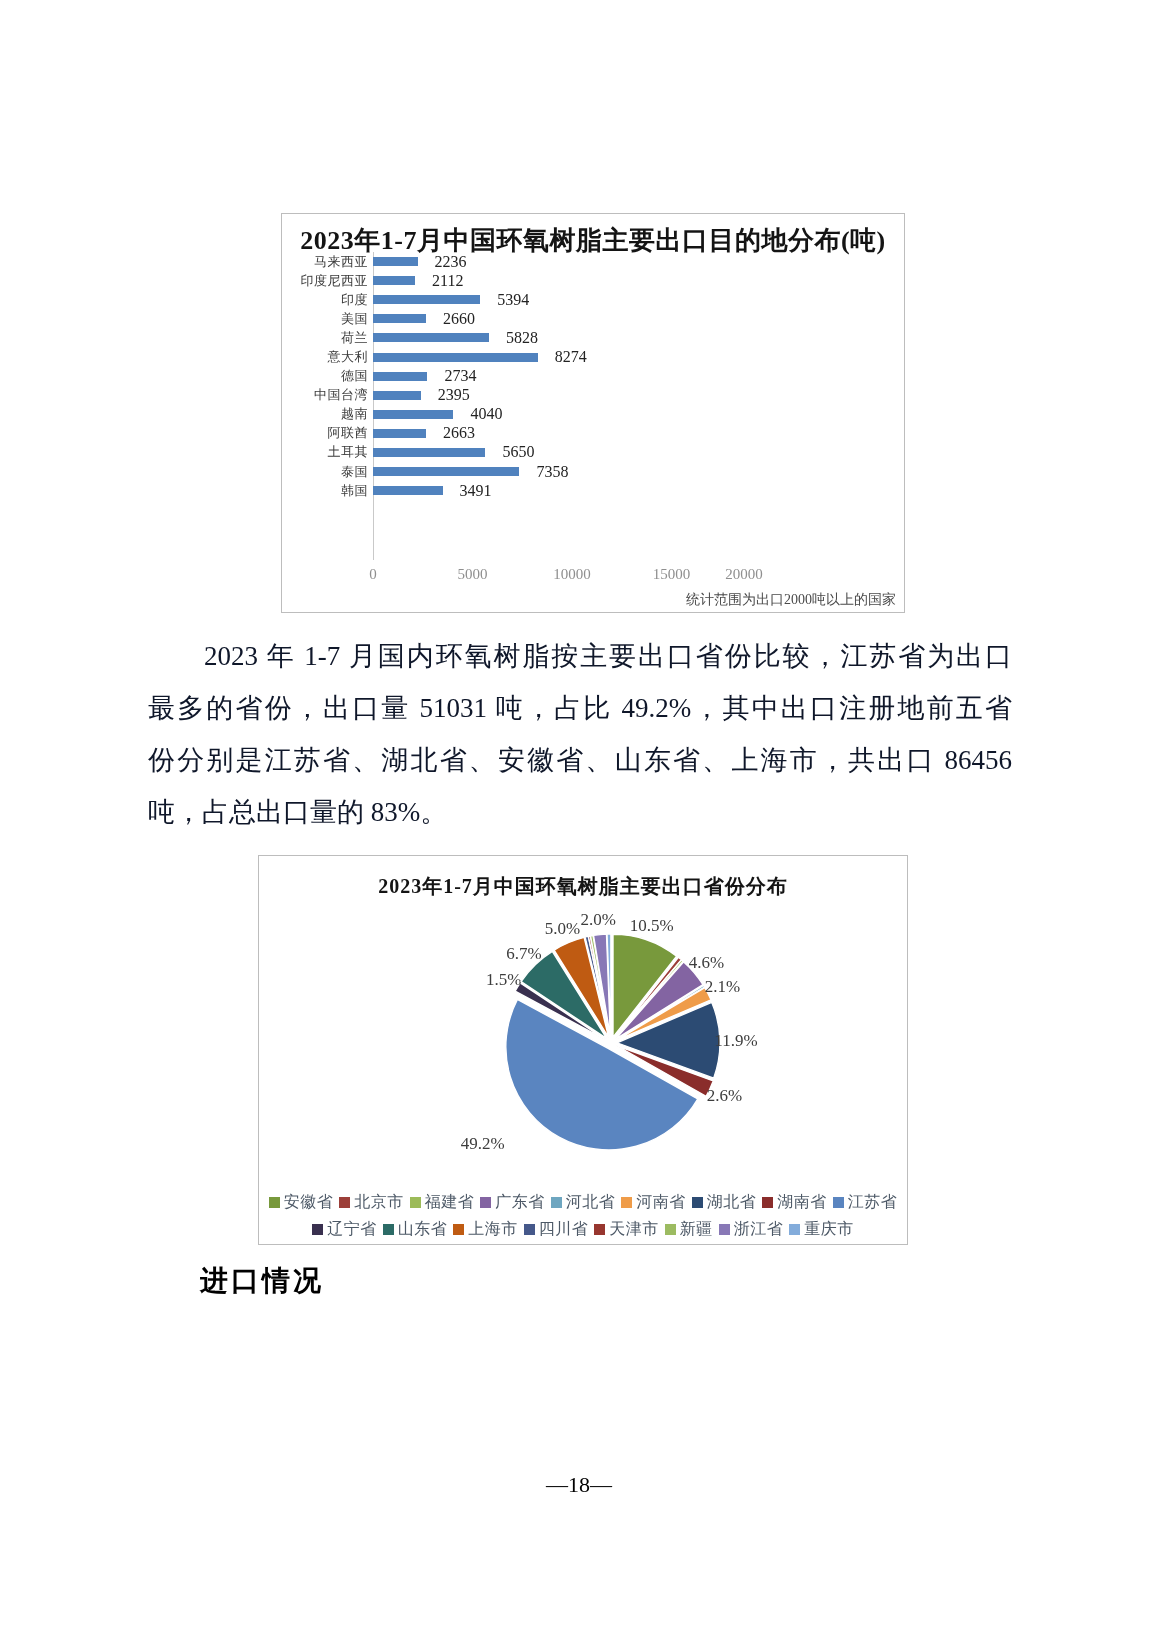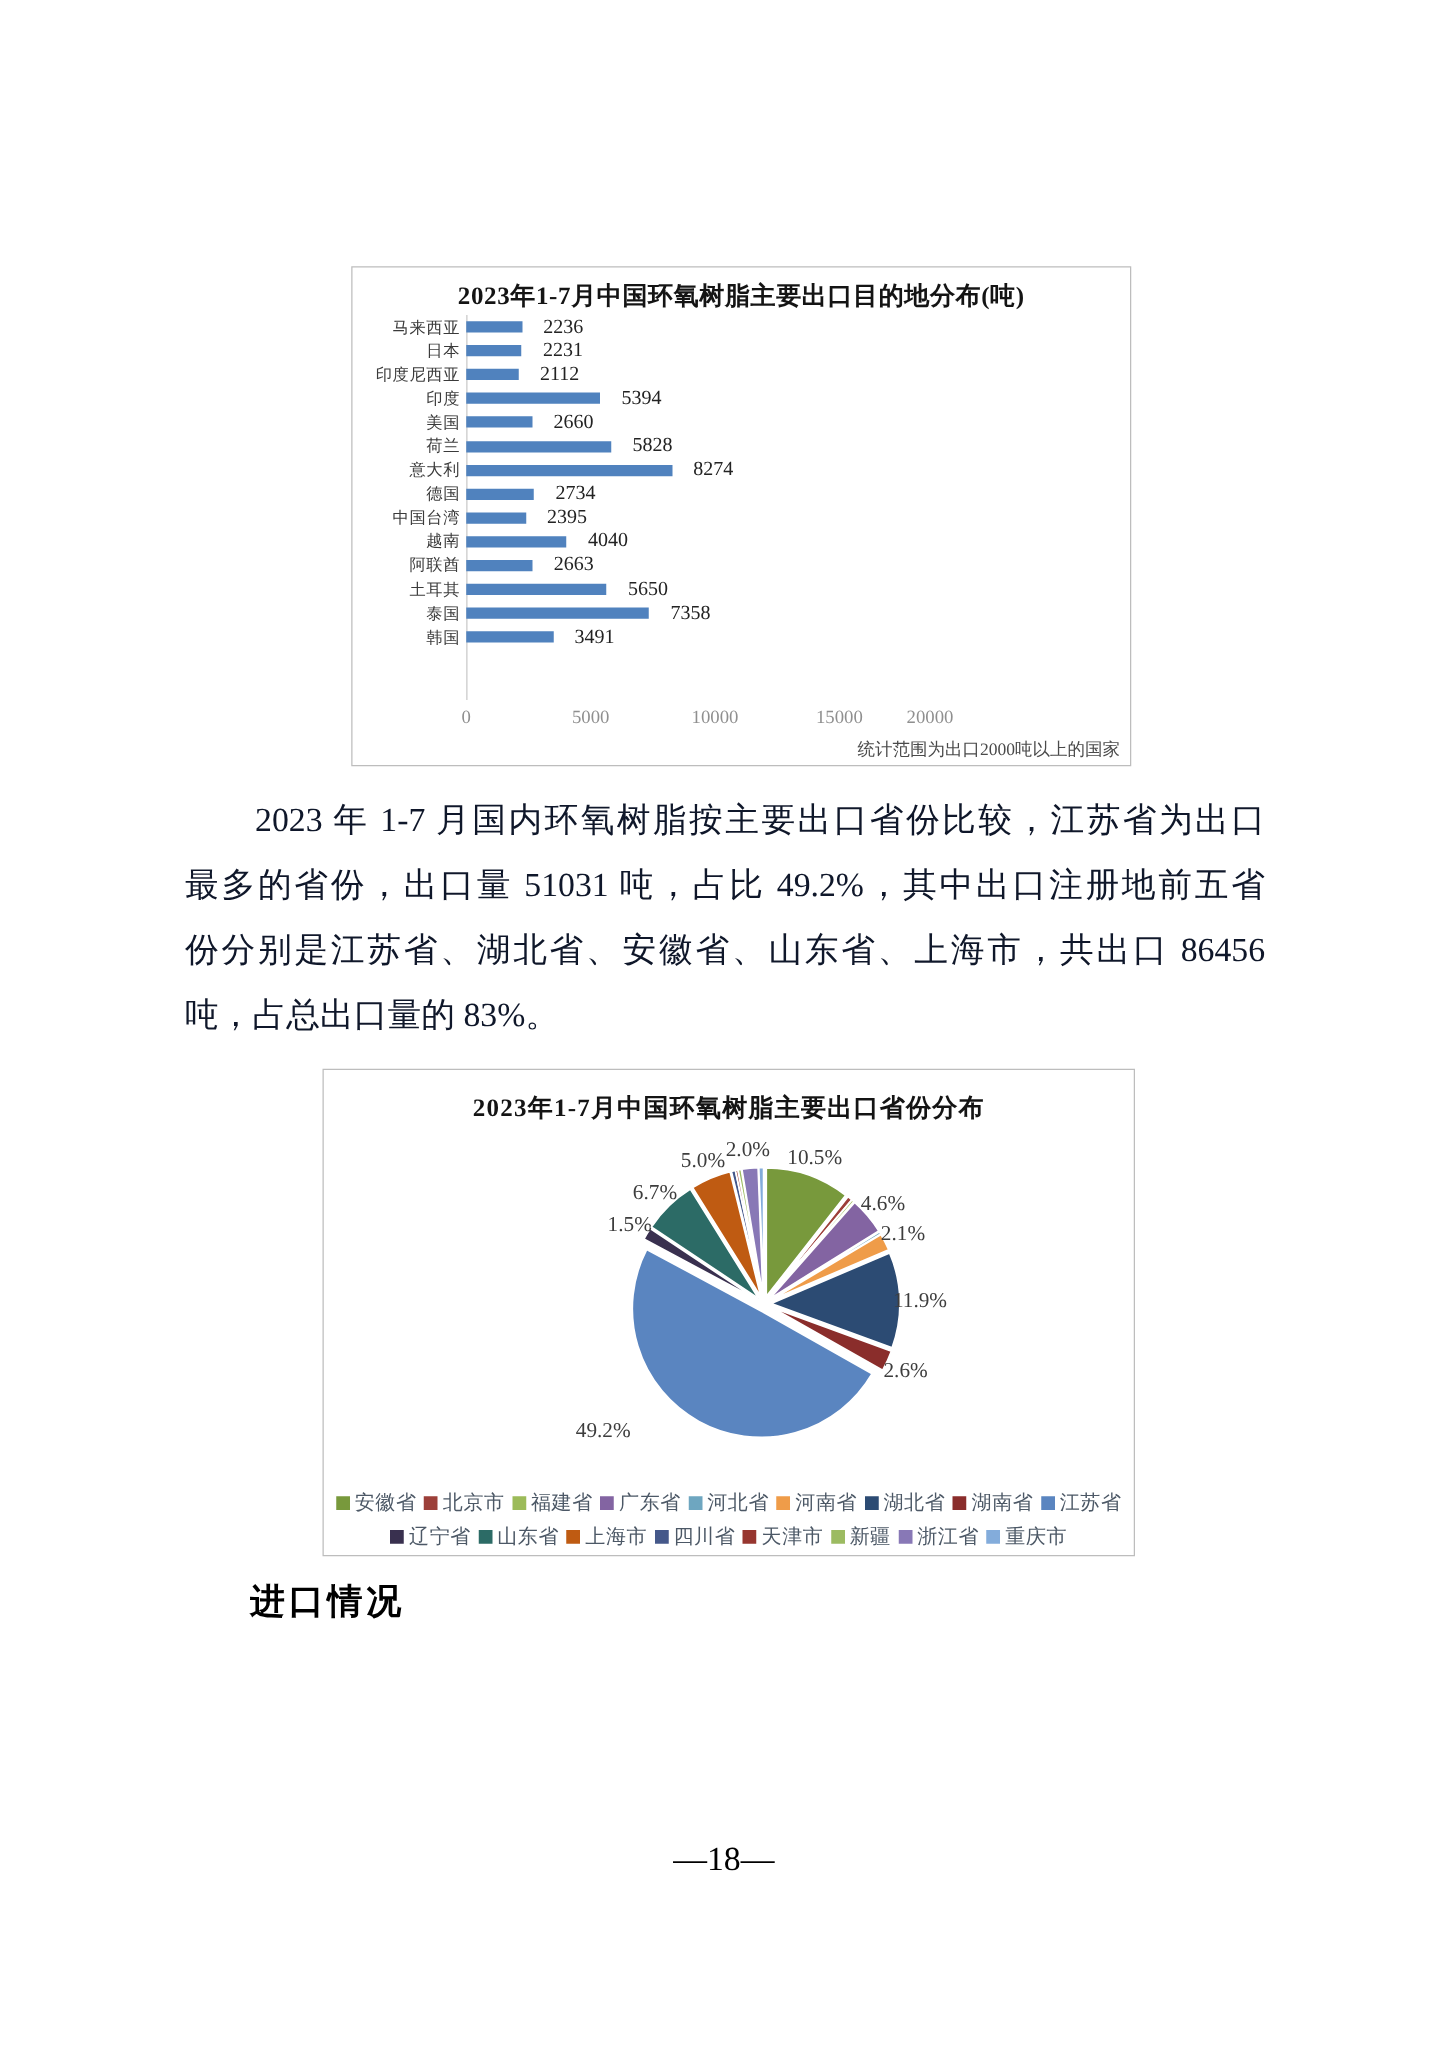--- a/index.html
+++ b/index.html
@@ -4,21 +4,21 @@
 <style>
   *{margin:0;padding:0;box-sizing:border-box}
   html,body{background:#ffffff}
   .page{position:relative;width:1158px;height:1638px;background:#ffffff;overflow:hidden;
         font-family:"Liberation Serif","DejaVu Serif",serif;color:#000}
   .panel{position:absolute;background:#fff;border:1px solid #bdbdbd}
 
   
   .bar-panel{left:281px;top:213px;width:624px;height:400px}
   .bar-title{position:absolute;top:9px;left:0;right:0;text-align:center;
-             font-size:20px;font-weight:bold;color:#141414;letter-spacing:.5px}
+             font-size:26px;font-weight:bold;color:#141414;letter-spacing:.5px}
   .bar-rows{position:absolute;top:38px;left:0;right:0}
   .bar-row{display:flex;align-items:center;height:19.1px}
   .bar-cat{width:86px;text-align:right;font-size:13px;color:#3a3a3a;flex:none;letter-spacing:.5px}
   .bar{display:block;height:9px;margin-left:5px;flex:none}
   .bar-val{margin-left:17px;font-size:16px;color:#232323}
   .bar-axis-line{position:absolute;left:91px;top:38px;width:1px;height:308px;background:#c9c9c9}
   .bar-xaxis{position:absolute;top:352px;left:0;right:0;height:20px}
   .tick{position:absolute;width:60px;text-align:center;font-size:15px;color:#8f8f8f}
   .bar-footnote{position:absolute;right:8px;bottom:3px;font-size:14px;color:#4a4a4a}
 
@@ -37,40 +37,35 @@
   .pie-label{font-size:17px;fill:#3d3d3d;font-family:"Liberation Serif","DejaVu Serif",serif}
   .legend{position:absolute;left:6px;right:6px;top:333px}
   .legend-row{display:flex;justify-content:center;align-items:center;height:27px}
   .legend-item{display:flex;align-items:center;margin:0 3px}
   .swatch{width:11px;height:11px;margin-right:4px;flex:none}
   .legend-label{font-size:16px;color:#4c5866;letter-spacing:.5px}
 
   
   .section-heading{position:absolute;left:200px;top:1262px;font-size:28px;font-weight:bold;
                    color:#000;letter-spacing:3px}
-  .page-number{position:absolute;left:0;right:0;top:1472px;text-align:center;font-size:27px;color:#000}
+  .page-number{position:absolute;left:0;right:0;top:1472px;text-align:center;font-size:22px;color:#000}
 </style>
 </head>
 <body>
 
 <div class="page">
 
   <div class="panel bar-panel">
     <div class="bar-title">2023年1-7月中国环氧树脂主要出口目的地分布(吨)</div>
     <div class="bar-axis-line"></div>
     <div class="bar-rows" id="bar-rows">
         <div class="bar-row">
           <span class="bar-cat">马来西亚</span>
           <span class="bar" style="width: 44.5px; background: rgb(80, 130, 190);"></span>
           <span class="bar-val">2236</span>
-        </div>
-        <div class="bar-row">
-          <span class="bar-cat">日本</span>
-          <span class="bar" style="width: 44.4px; background: rgb(80, 130, 190);"></span>
-          <span class="bar-val">2231</span>
         </div>
         <div class="bar-row">
           <span class="bar-cat">印度尼西亚</span>
           <span class="bar" style="width: 42px; background: rgb(80, 130, 190);"></span>
           <span class="bar-val">2112</span>
         </div>
         <div class="bar-row">
           <span class="bar-cat">印度</span>
           <span class="bar" style="width: 107.3px; background: rgb(80, 130, 190);"></span>
           <span class="bar-val">5394</span>

